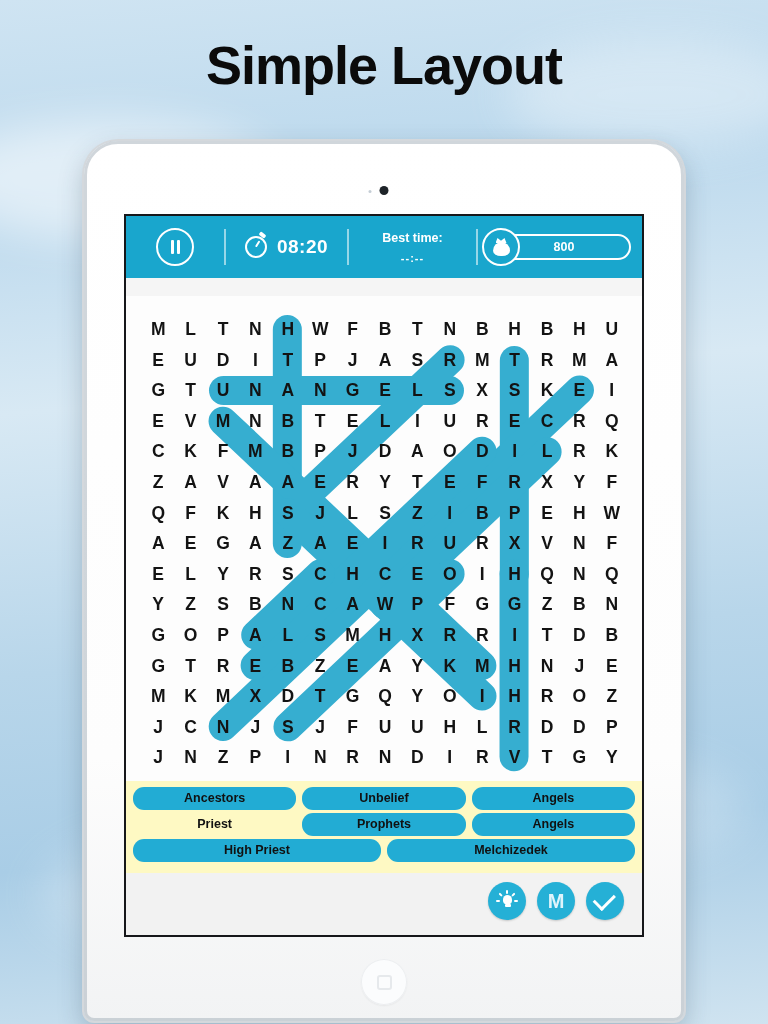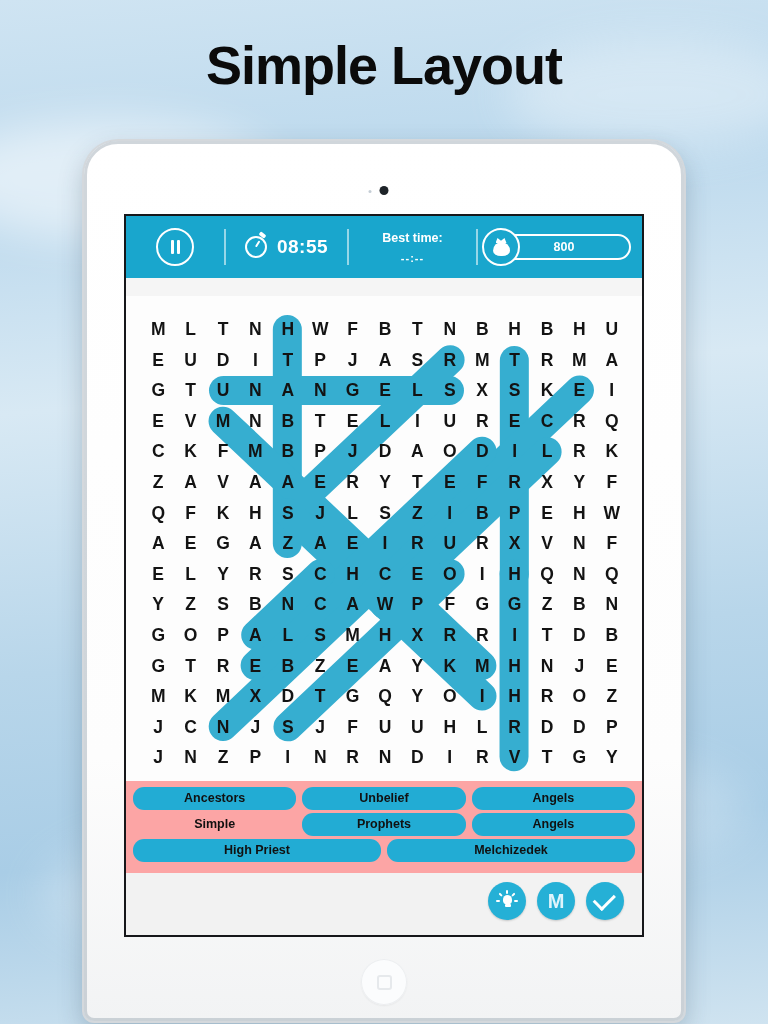--- a/index.html
+++ b/index.html
@@ -115,21 +115,21 @@
     position:relative; z-index:2;
   }
   .hl-layer { position:absolute; inset:0; z-index:1; pointer-events:none; }
   .hl {
     position:absolute; background:#36aed0; border-radius:16px;
     transform-origin:center center; opacity:1;
   }
 
   
   .words {
-    background:#fca5a5; padding:6px 7px 8px 7px; flex:0 0 auto;
+    background:#fef9c3; padding:6px 7px 8px 7px; flex:0 0 auto;
   }
   .word-row { display:flex; gap:6px; margin-bottom:3px; }
   .word {
     flex:1; text-align:center; font-size:12.5px; font-weight:bold;
     color:#111; padding:4px 0 5px; border-radius:11px;
     background:#22acd4;
   }
   .word.not-found { background:transparent; color:#111; }
 
   
@@ -176,21 +176,21 @@
             <i></i>
           </div>
       </div>
       <div class="divider"></div>
       <div class="tb-sec tb-timer">
         <div class="timer-ico">
           <div class="ring"></div>
             <div class="stem"></div>
             <div class="knob"></div>
         </div>
-        <div class="timer-val">08:55</div>
+        <div class="timer-val">08:20</div>
       </div>
       <div class="divider"></div>
       <div class="tb-sec tb-best">
         <div class="best-label">Best time:</div>
         <div class="best-val">--:--</div>
       </div>
       <div class="divider"></div>
       <div class="tb-sec tb-score">
         <div class="score-pill">800</div>
         <div class="coin-circle">
@@ -448,21 +448,21 @@
         </div>
     </div>
 
     <div class="words" id="word-list">
         <div class="word-row">
           <div class="word">Ancestors</div>
           <div class="word">Unbelief</div>
           <div class="word">Angels</div>
         </div>
         <div class="word-row">
-          <div class="word not-found">Simple</div>
+          <div class="word not-found">Priest</div>
           <div class="word">Prophets</div>
           <div class="word">Angels</div>
         </div>
         <div class="word-row">
           <div class="word">High Priest</div>
           <div class="word">Melchizedek</div>
         </div>
       </div>
 
     <div class="toolbar">

